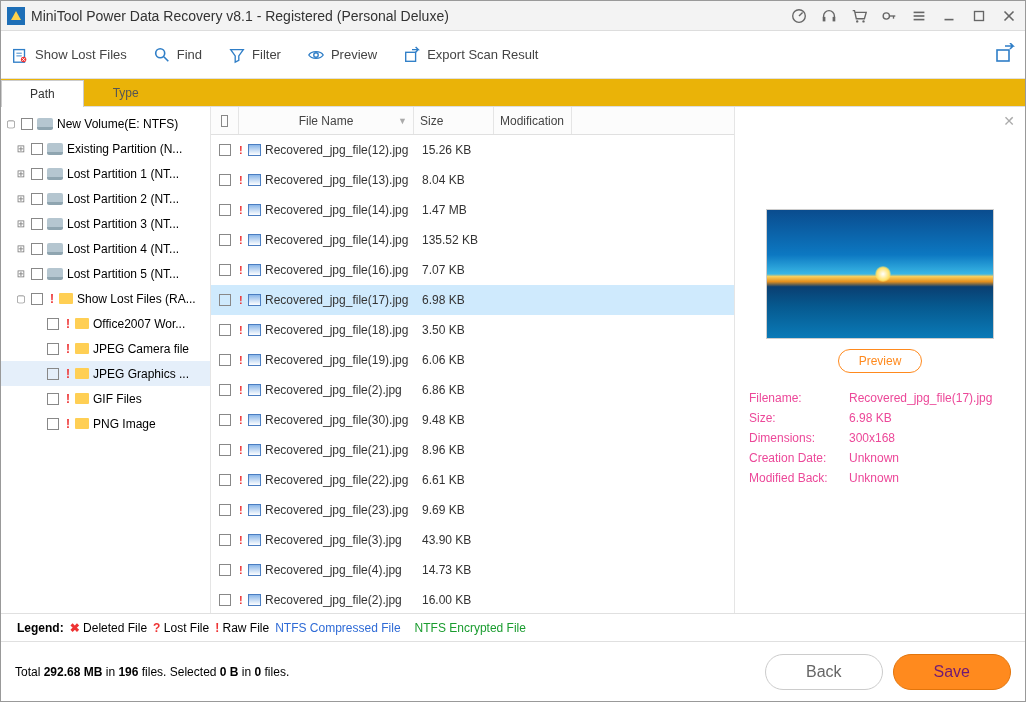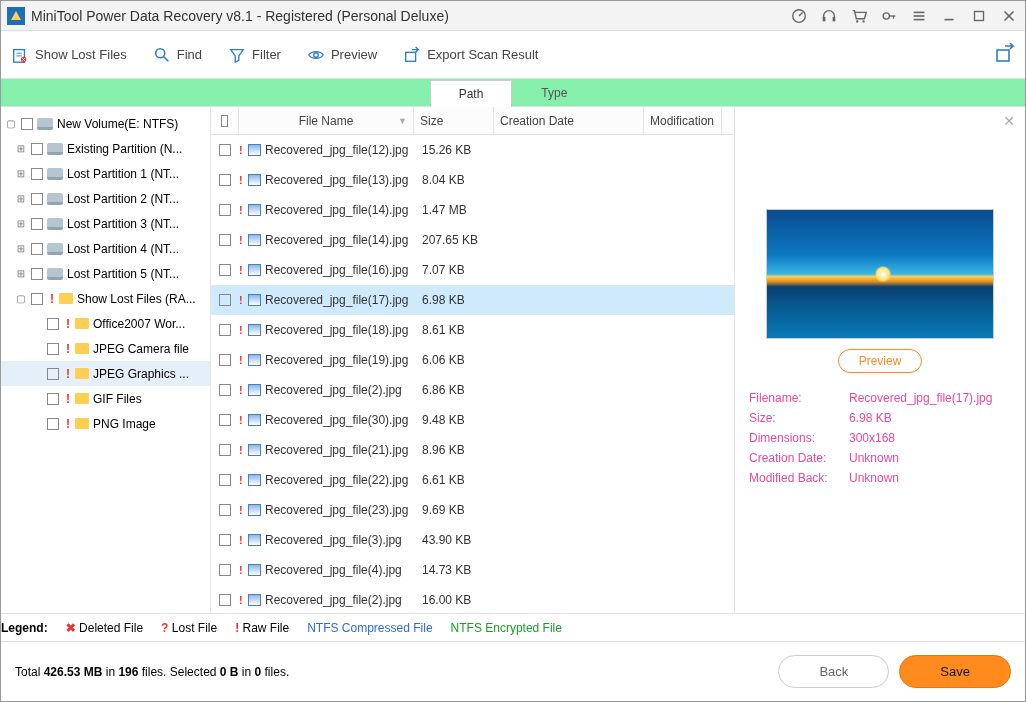--- a/index.html
+++ b/index.html
@@ -10,21 +10,21 @@
   .titlebar-text { font-size: 14px; color: #333; flex: 1; }
   .titlebar-btns { display: flex; gap: 10px; }
   .titlebar-btns span, .titlebar-btns svg { width: 20px; height: 18px; display:inline-flex; align-items:center; justify-content:center; color:#555; cursor:pointer; }
   
   .toolbar { height: 48px; display: flex; align-items: center; padding: 0 10px; gap: 26px; background:#fff; border-bottom:1px solid #e0e0e0;}
   .toolbtn { display:flex; align-items:center; gap:6px; font-size:13px; color:#444; cursor:pointer; }
   .toolbtn svg { width:18px; height:18px; color:#2f7ec7; }
   .toolbar-spacer { flex:1; }
   .exporticon { color:#2f7ec7; cursor:pointer; }
   
-  .view-tabs { display:flex; gap:0; border-bottom:1px solid #ddd; background:#86efac;justify-content:center; }
+  .view-tabs { display:flex; gap:0; border-bottom:1px solid #ddd; background:#eab308; }
   .view-tab { padding:6px 28px; font-size:12px; color:#555; border:1px solid transparent; border-bottom:none; cursor:pointer; }
   .view-tab.active { background:#fff; border-color:#ccc; color:#333; position:relative; top:1px; }
   
   .main { display:flex; height: calc(702px - 30px - 48px - 30px - 60px - 28px); }
   
   .tree { width: 210px; border-right:1px solid #e5e5e5; overflow:hidden; font-size:12px; padding-top:4px; }
   .tree-row { display:flex; align-items:center; height:25px; padding-left:4px; white-space:nowrap; overflow:hidden; text-overflow:ellipsis; cursor:pointer; }
   .tree-row.selected { background:#e5effa; }
   .tw { width:12px; text-align:center; color:#777; font-size:10px; display:inline-block;}
   .ck { width:12px; height:12px; border:1px solid #888; margin:0 4px; display:inline-block; }
@@ -53,33 +53,33 @@
   
   .preview { width:290px; padding:12px 14px; position:relative; font-size:12px; color:#333;}
   .preview-close { position:absolute; right:10px; top:6px; color:#aaa; cursor:pointer; font-size:14px;}
   .preview-img { width:228px; height:130px; margin: 90px auto 10px; display:block; border:1px solid #ccc;
      background: linear-gradient(to bottom, #0a4c8e 0%, #0c78c2 35%, #39b6e4 50%, #f9cf5c 52%, #e38f1d 56%, #0a3f72 60%, #06598f 75%, #0a7ab7 100%);
      position:relative;}
   .sun{position:absolute; left:108px; top:56px; width:16px; height:16px; background:radial-gradient(circle,#fff 0%,#ffe26a 55%,rgba(255,210,70,0) 75%); border-radius:50%;}
   .preview-btn { display:block; margin:6px auto 18px; padding:4px 20px; border:1px solid #ff8a1e; color:#ff8a1e; font-size:12px; border-radius:14px; background:#fff; cursor:pointer;}
   .meta { display:grid; grid-template-columns: 100px 1fr; row-gap:6px; font-size:12px; color:#ec4899;}
   
-  .legend { height:28px; border-top:1px solid #e0e0e0; display:flex; align-items:center; gap:18px; padding:0 0; font-size:12px;}
+  .legend { height:28px; border-top:1px solid #e0e0e0; display:flex; align-items:center; gap:6px; padding:0 16px; font-size:12px;}
   .legend b{ }
   .lg-deleted{ color:#e33; font-weight:bold;}
   .lg-lost{ color:#e33; font-weight:bold;}
   .lg-raw{ color:#e33; font-weight:bold;}
   .lg-ntfsc{ color:#2f6bd6;}
-  .lg-ntfse{ color:#1a9c2f;}
+  .lg-ntfse{ color:#1a9c2f;margin-left:8px;}
   
   .footer { height:60px; border-top:1px solid #e0e0e0; display:flex; align-items:center; padding:0 14px; font-size:12px;}
   .footer-status { flex:1; }
-  .btn { padding:8px 40px; border-radius:20px; font-size:13px; cursor:pointer; margin-left:10px;}
+  .btn { padding:8px 40px; border-radius:20px; font-size:16px; cursor:pointer; margin-left:10px;}
   .btn-back { background:#fff; border:1px solid #ccc; color:#666;}
-  .btn-save { background:#ff8a1e; border:1px solid #e2750c; color:#0f172a;}
+  .btn-save { background:#ff8a1e; border:1px solid #e2750c; color:#701a75;}
   
   .rows::-webkit-scrollbar{width:16px;} .rows::-webkit-scrollbar-thumb{background:#c7c7c7;} .rows::-webkit-scrollbar-track{background:#f0f0f0;}
 </style>
 </head>
 <body>
 
 <div class="titlebar">
   <span class="title-icon">
     <svg viewBox="0 0 18 18">
         <rect width="18" height="18" fill="#1e6fb7"></rect>
@@ -285,21 +285,20 @@
   <div class="filelist">
     <div class="colheaders">
       <div class="col-chk">
           <span class="ck"></span>
         </div>
       <div class="col-name">
           <span>File Name</span>
           <span class="sortarrow">▼</span>
         </div>
       <div class="col-size">Size</div>
-      <div class="col-cd">Creation Date</div>
       <div class="col-md">Modification</div>
     </div>
     <div class="rows" id="file-rows">
         <div class="row">
           <div class="rchk">
             <span class="ck"></span>
           </div>
           <div class="ricons">
             <span class="rawflag">!</span>
             <span class="thumbicon"></span>
@@ -331,21 +330,21 @@
         </div>
         <div class="row">
           <div class="rchk">
             <span class="ck"></span>
           </div>
           <div class="ricons">
             <span class="rawflag">!</span>
             <span class="thumbicon"></span>
           </div>
           <div class="rname">Recovered_jpg_file(14).jpg</div>
-          <div class="rsize">207.65 KB</div>
+          <div class="rsize">135.52 KB</div>
         </div>
         <div class="row">
           <div class="rchk">
             <span class="ck"></span>
           </div>
           <div class="ricons">
             <span class="rawflag">!</span>
             <span class="thumbicon"></span>
           </div>
           <div class="rname">Recovered_jpg_file(16).jpg</div>
@@ -364,21 +363,21 @@
         </div>
         <div class="row">
           <div class="rchk">
             <span class="ck"></span>
           </div>
           <div class="ricons">
             <span class="rawflag">!</span>
             <span class="thumbicon"></span>
           </div>
           <div class="rname">Recovered_jpg_file(18).jpg</div>
-          <div class="rsize">8.61 KB</div>
+          <div class="rsize">3.50 KB</div>
         </div>
         <div class="row">
           <div class="rchk">
             <span class="ck"></span>
           </div>
           <div class="ricons">
             <span class="rawflag">!</span>
             <span class="thumbicon"></span>
           </div>
           <div class="rname">Recovered_jpg_file(19).jpg</div>
@@ -500,17 +499,17 @@
   <b>Legend:</b>
   <span><span class="lg-deleted">✖</span> <span>Deleted File</span></span>
   <span><span class="lg-lost">?</span> <span>Lost File</span></span>
   <span><span class="lg-raw">!</span> <span>Raw File</span></span>
   <span class="lg-ntfsc">NTFS Compressed File</span>
   <span class="lg-ntfse">NTFS Encrypted File</span>
 </div>
 
 <div class="footer">
   <div class="footer-status">
-    <span>Total </span><b>426.53 MB</b><span> in </span><b>196</b><span> files.  Selected </span><b>0 B</b><span> in </span><b>0</b><span> files.</span>
+    <span>Total </span><b>292.68 MB</b><span> in </span><b>196</b><span> files.  Selected </span><b>0 B</b><span> in </span><b>0</b><span> files.</span>
   </div>
   <button class="btn btn-back">Back</button>
   <button class="btn btn-save">Save</button>
 </div>
 
 </body></html>

